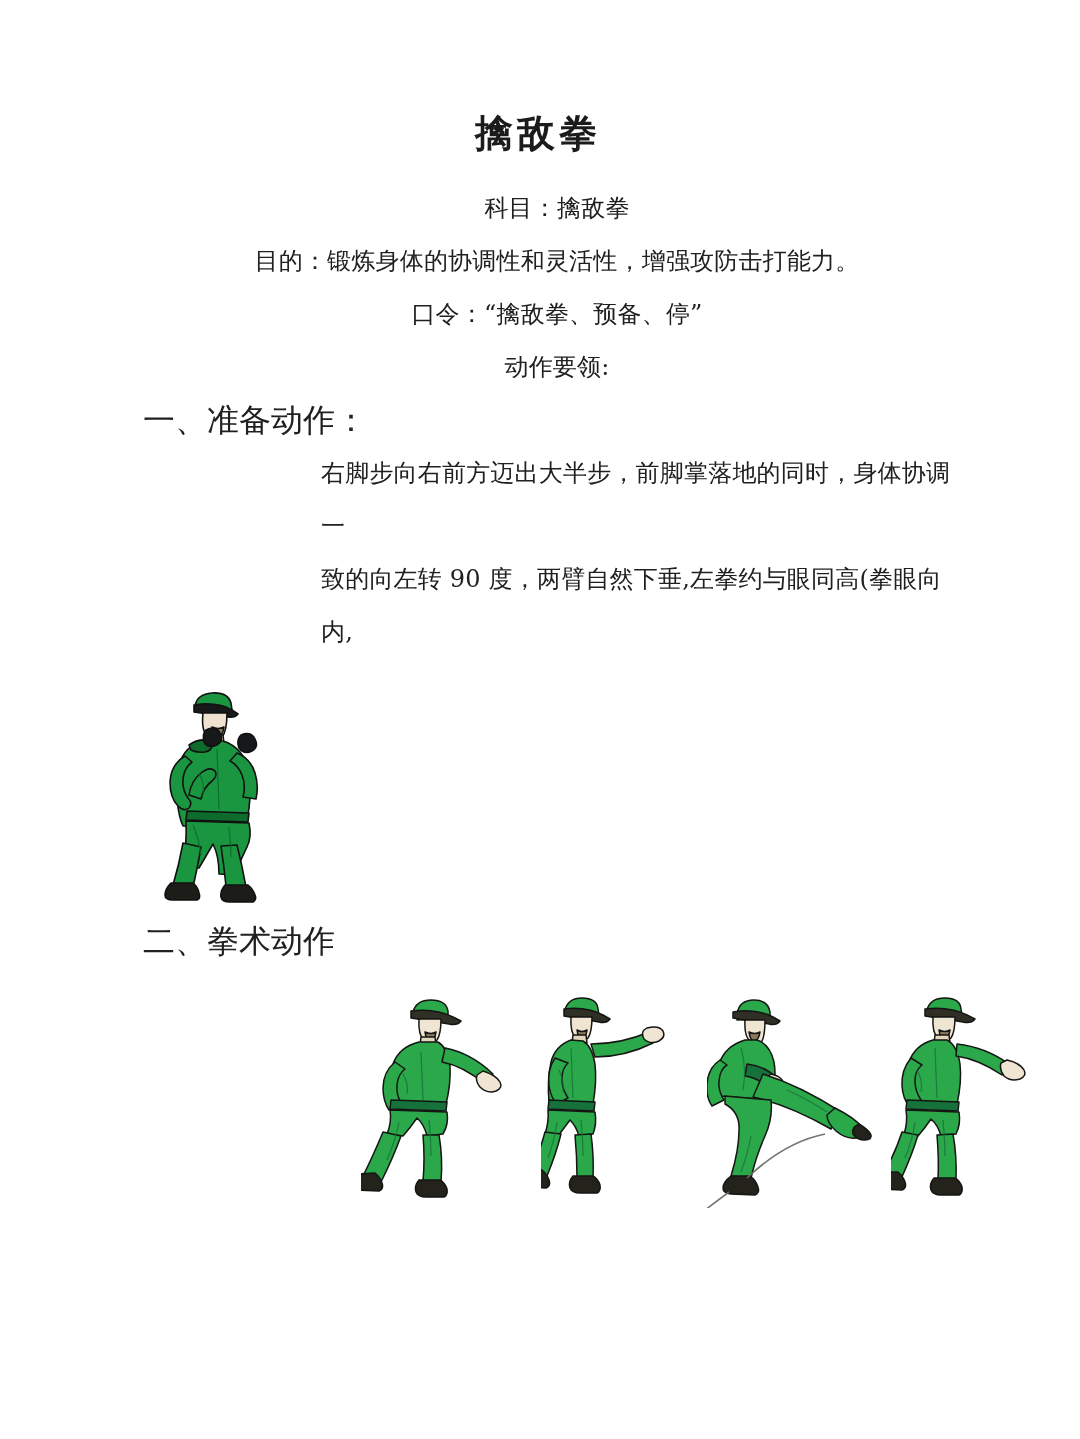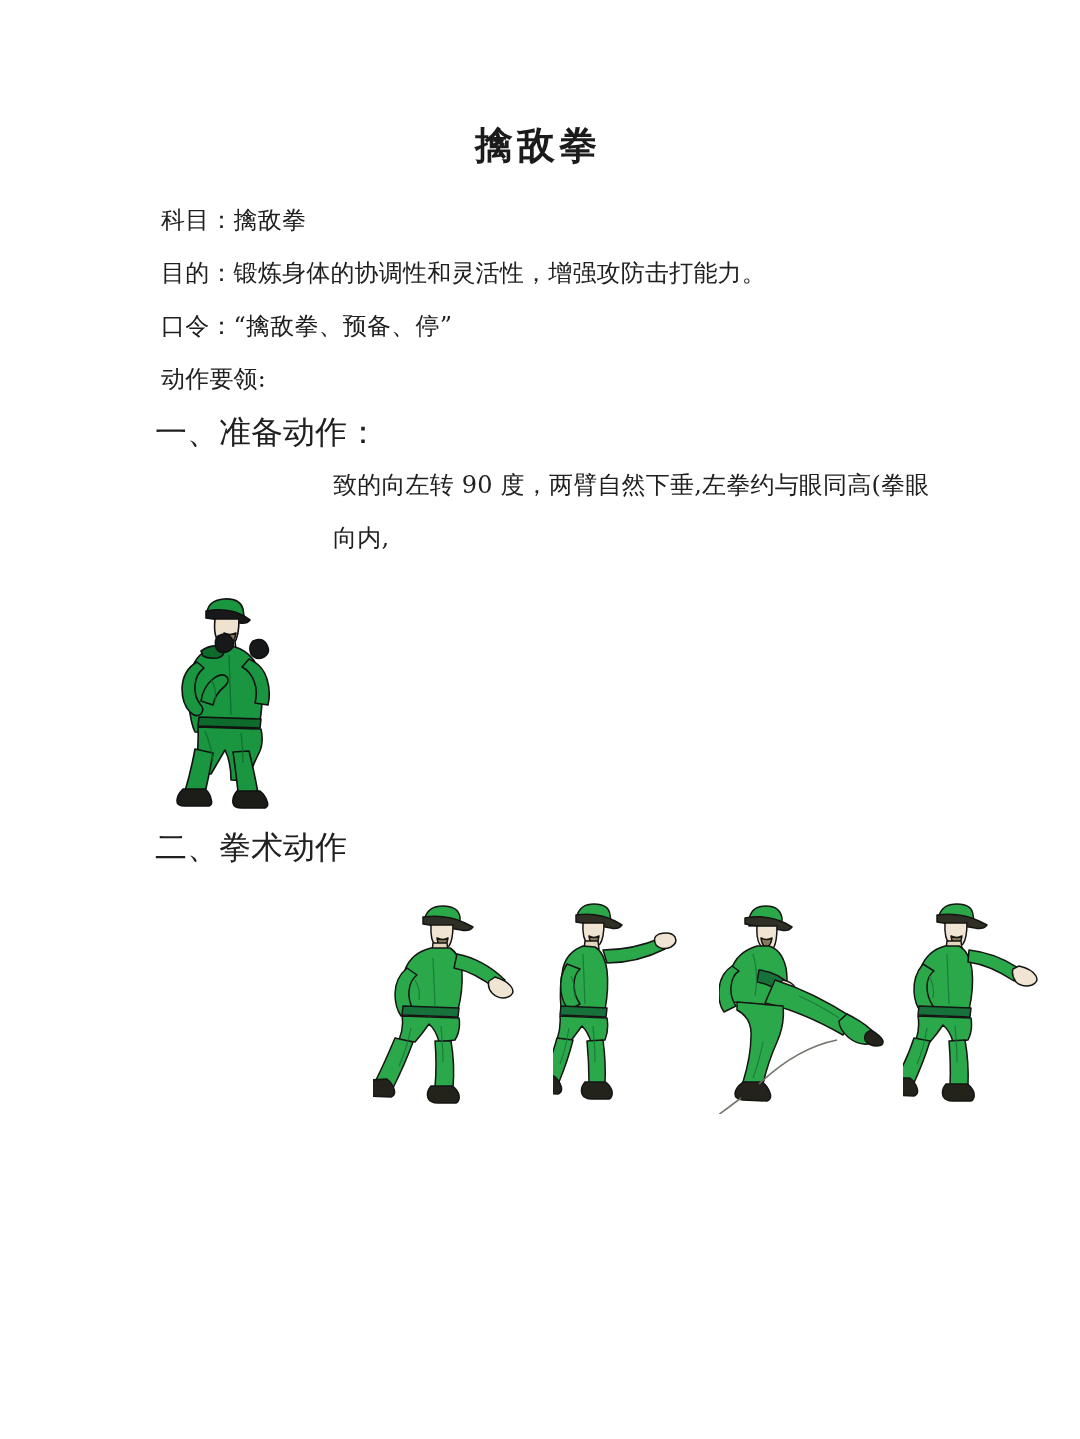--- a/index.html
+++ b/index.html
@@ -9,21 +9,21 @@
     background:#ffffff;
     font-family:"DejaVu Serif","Liberation Serif",serif;
     color:#1a1a1a;
     overflow:hidden;
     position:relative;
   }
   .page{
     position:relative;
     width:1076px;height:1439px;
     box-sizing:border-box;
-    padding:12px;
+    padding:0;
   }
   .doc-title{
     text-align:center;
     font-size:38px;
     font-weight:700;
     letter-spacing:4px;
     margin:0;
     padding-top:110px;
     line-height:1.2;
     color:#1b1b1b;
@@ -33,21 +33,21 @@
     padding-left:143px;
     padding-right:120px;
   }
   .line{
     font-size:24px;
     line-height:53px;
     color:#202020;
     white-space:pre-wrap;
     letter-spacing:0.2px;
   }
-  .line.lvl1{margin-left:6px;}
+  .line.lvl1{margin-left:15px;text-align:center;}
   .hang-block{
     margin-left:30px;
     margin-top:0;
   }
   .hang-block .line{
     text-indent:0;
   }
   .hang-block .cont{
     margin-left:148px;
   }
@@ -94,20 +94,21 @@
   <div class="body-block">
 
     <div class="line lvl1">科目：擒敌拳</div>
     <div class="line lvl1">目的：锻炼身体的协调性和灵活性，增强攻防击打能力。</div>
     <div class="line lvl1">口令：“擒敌拳、预备、停”</div>
     <div class="line lvl1">动作要领:</div>
 
     <div class="sect-head">一、准备动作：</div>
 
     <div class="hang-block">
+      <div class="line cont">右脚步向右前方迈出大半步，前脚掌落地的同时，身体协调一</div>
       <div class="line cont">致的向左转 90 度，两臂自然下垂,左拳约与眼同高(拳眼向内,</div>
     </div>
 
     <div class="fig-single">
       <div class="fig" style="left:10px;">
         <svg width="130" height="228" viewBox="0 0 130 228">
           <g stroke="#111" stroke-width="1.6" stroke-linejoin="round" stroke-linecap="round">
 
             <path d="M36 23 q2 -12 17 -13 q16 -1 19 10 l1 7 l-37 2 z" fill="#1a9641"></path>
             <path d="M35 22 q22 -4 38 5 l6 4 q-3 4 -10 3 l-34 -5 z" fill="#17181a"></path>

